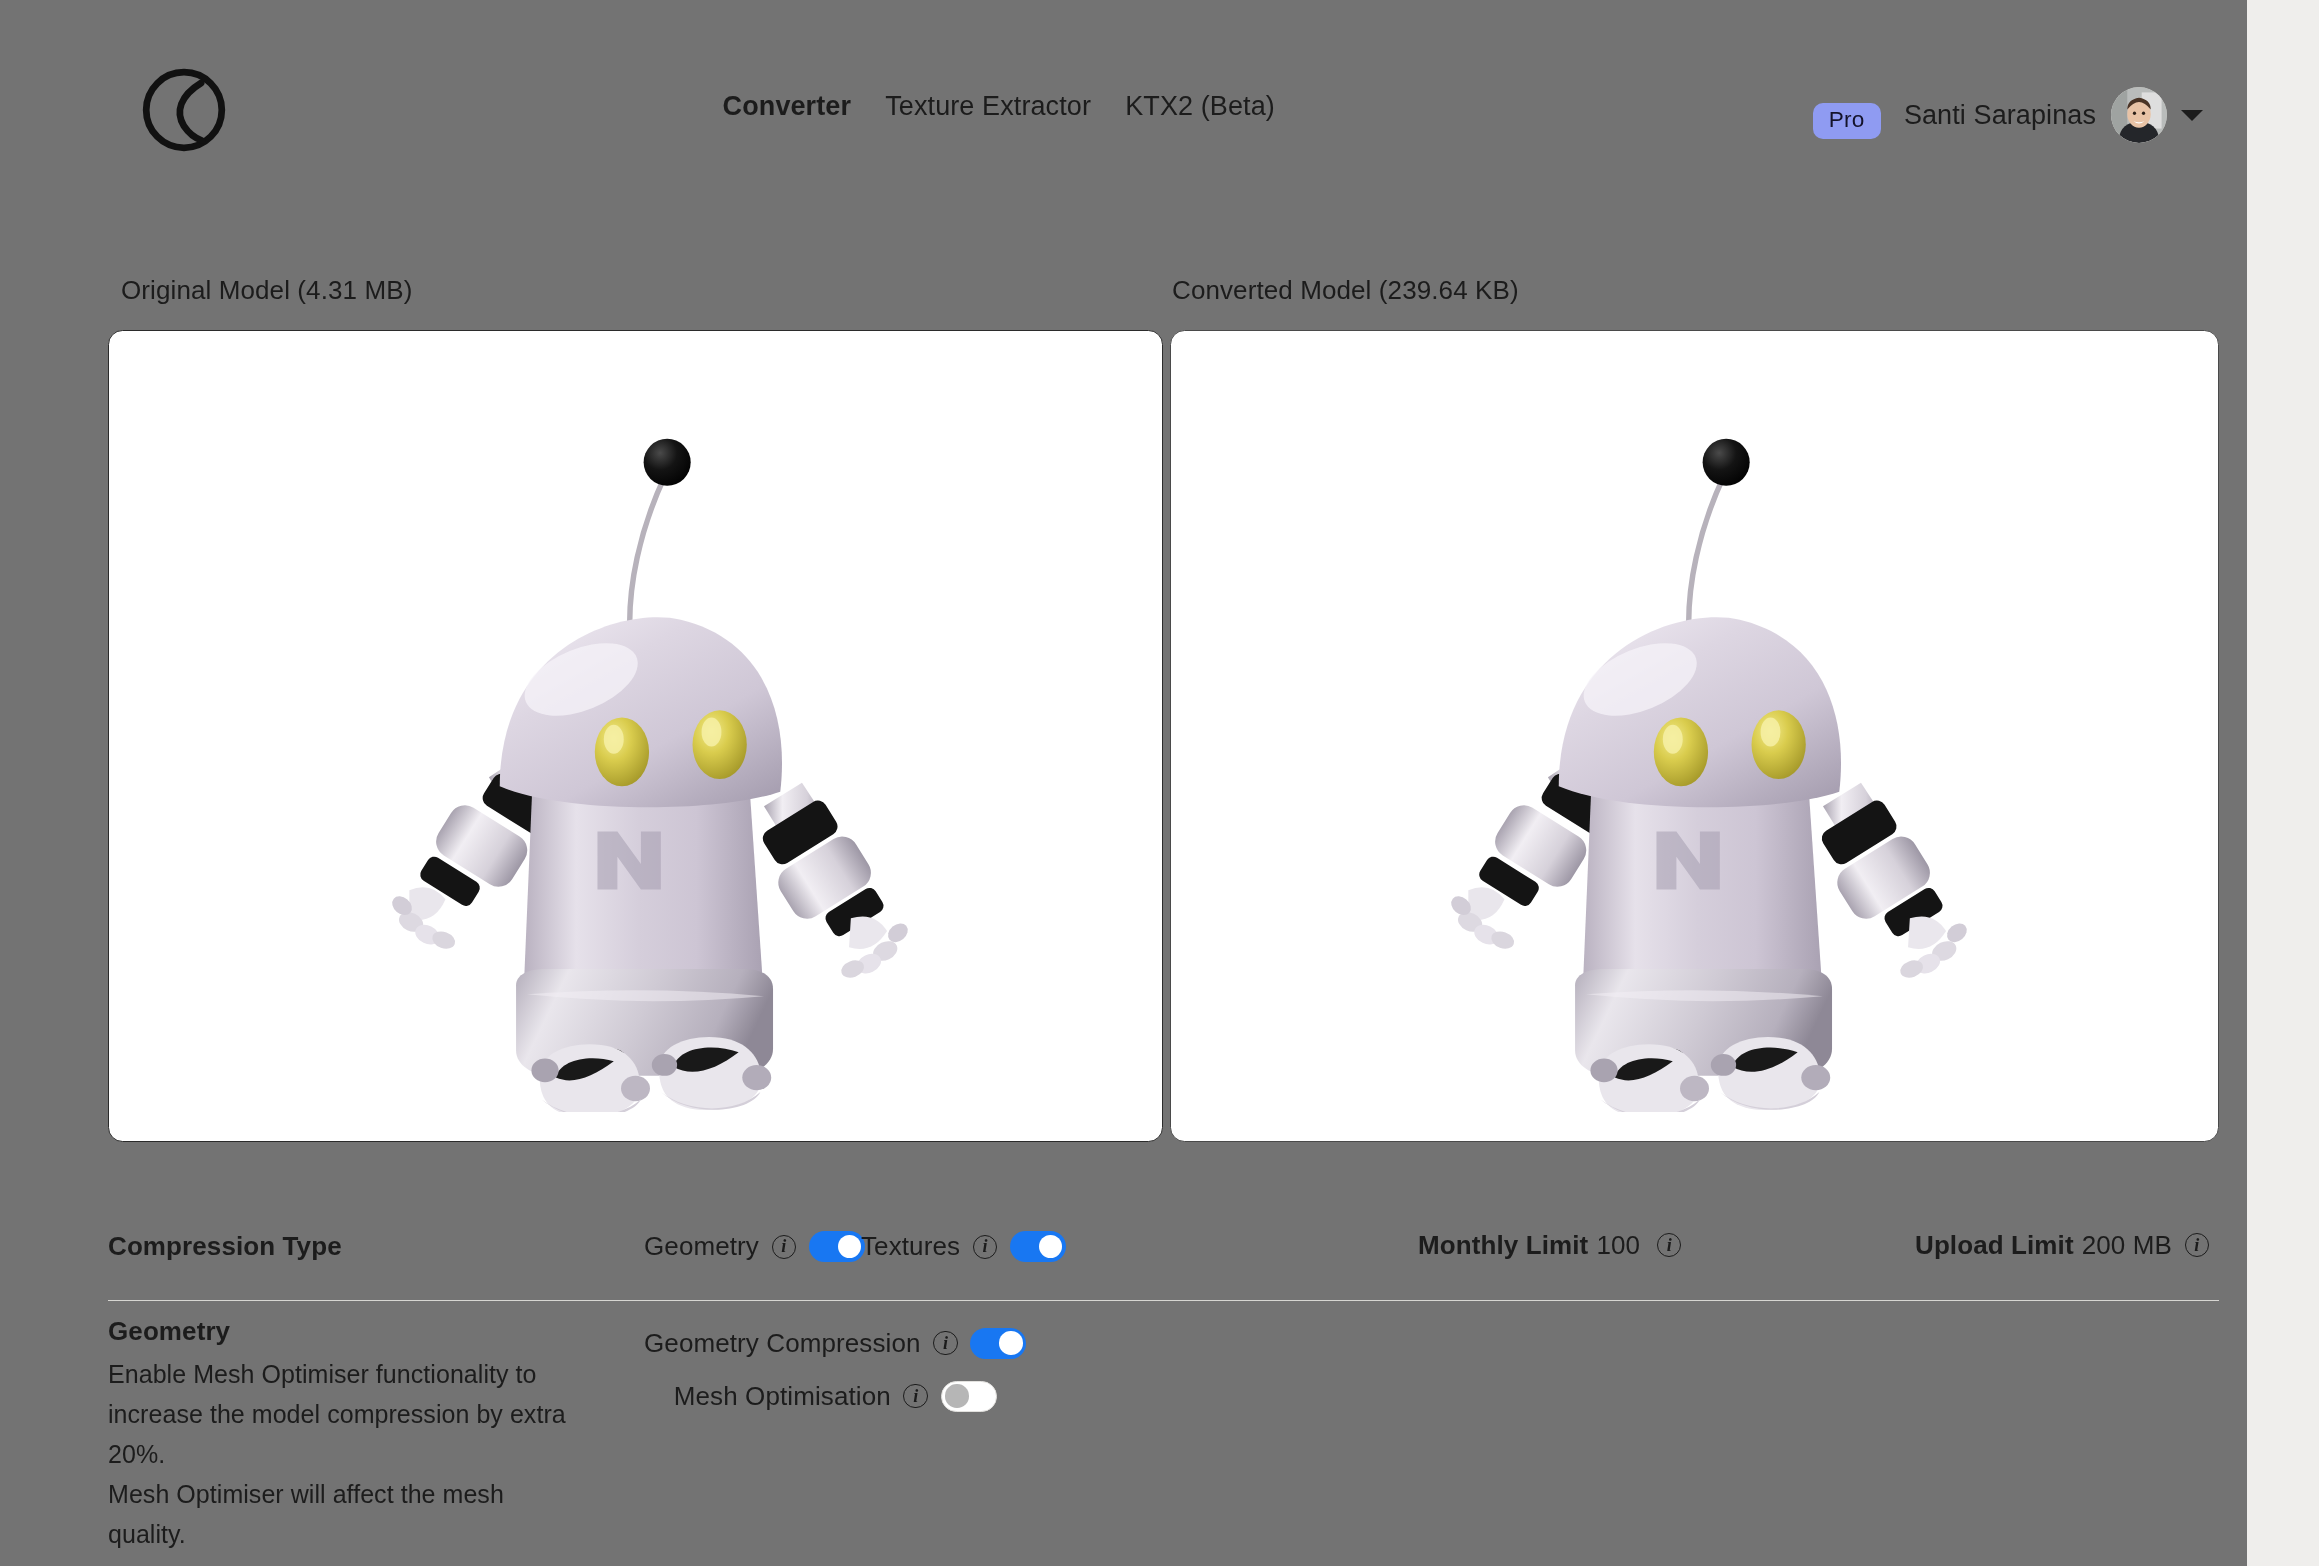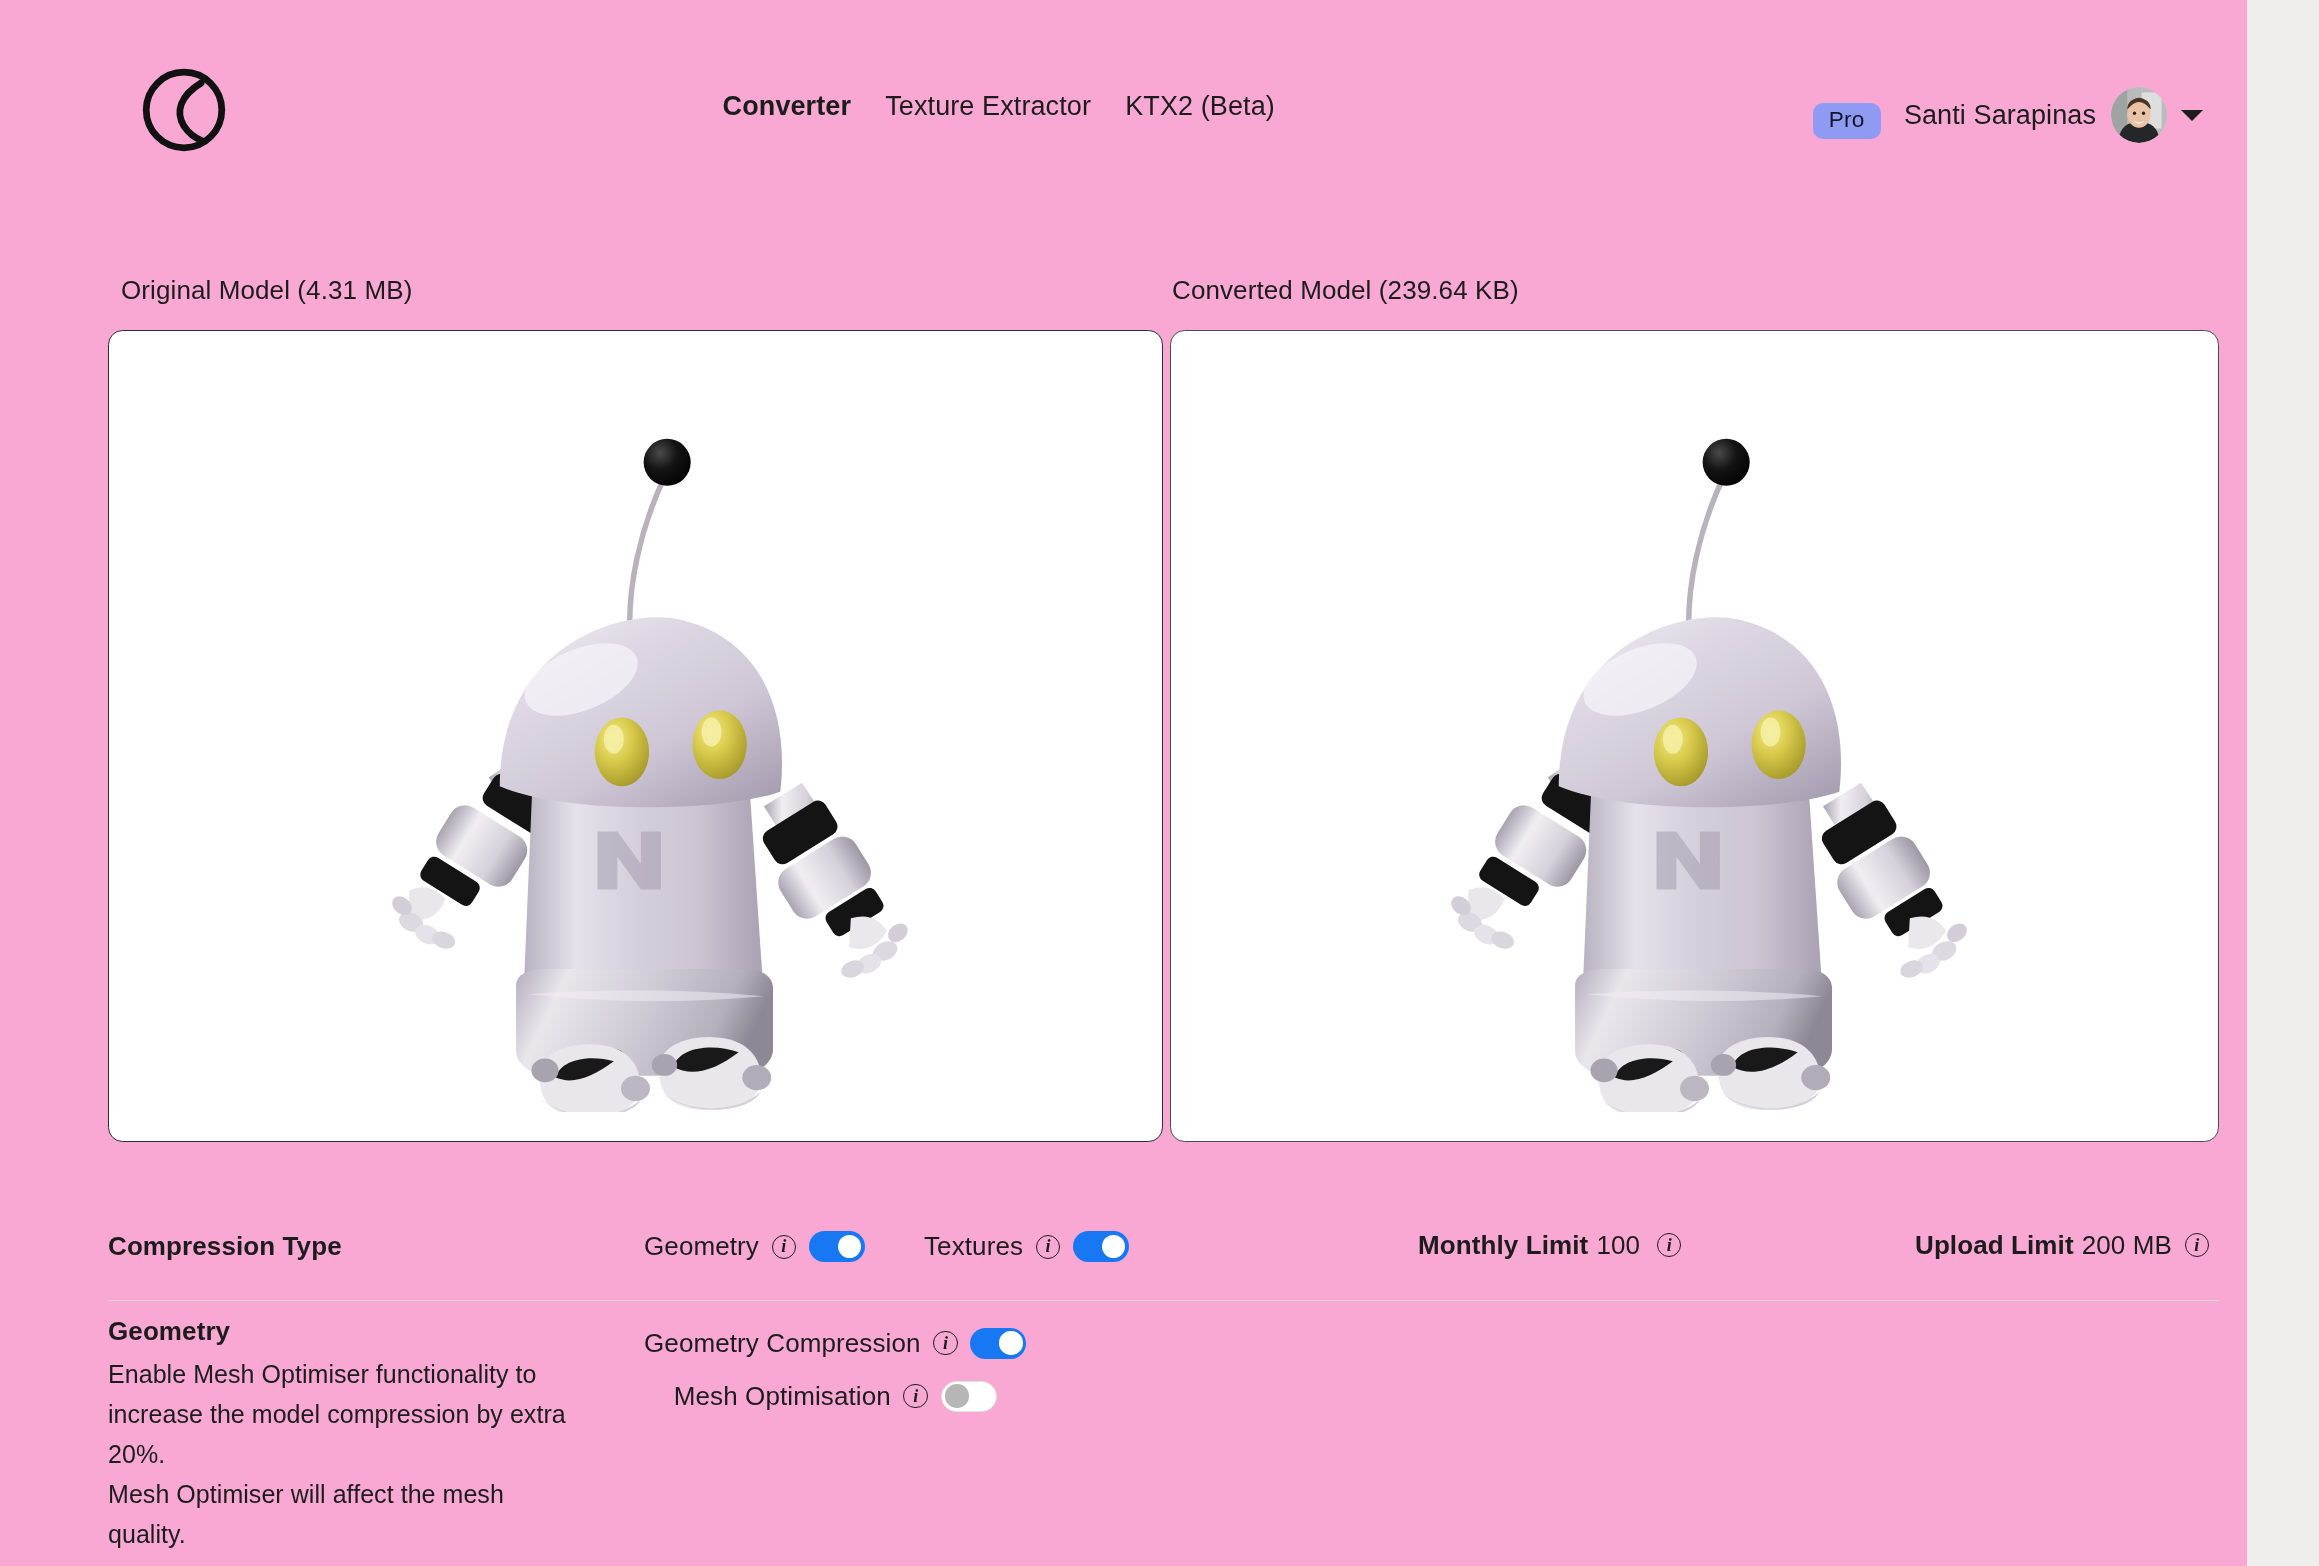--- a/index.html
+++ b/index.html
@@ -10,21 +10,21 @@
     background: #efeeec;
     font-family: "Liberation Sans", sans-serif;
     color: #1c1c1c;
     overflow: hidden;
   }
 
   .page {
     position: relative;
     width: 2247px;
     height: 1567px;
-    background: #f9a8d4;
+    background: #737373;
   }
 
   
   .header {
     position: absolute;
     top: 0; left: 0;
     width: 2319px;
     height: 190px;
     display: flex;
     align-items: center;
@@ -167,21 +167,21 @@
     font-weight: 400;
     color: #1c1c1c;
     letter-spacing: 0.1px;
     white-space: nowrap;
   }
 
   .cell { position: absolute; display: flex; align-items: center; }
 
   .c-comp-type { left: 108px; top: 5.4px; }
   .c-geometry  { left: 644px; top: 5.4px; gap: 12.7px; }
-  .c-textures  { left: 924px; top: 5.4px; gap: 12.7px; }
+  .c-textures  { left: 861px; top: 5.4px; gap: 12.7px; }
   .c-monthly   { left: 1418px; top: 3.6px; gap: 17px; }
   .c-upload    { left: 1915px; top: 3.6px; gap: 12.7px; }
 
   .limit-group { display: flex; align-items: baseline; gap: 8.1px; }
 
   
   .info-icon {
     width: 24.4px; height: 24.4px;
     border: 1.9px solid #1c1c1c;
     border-radius: 50%;

